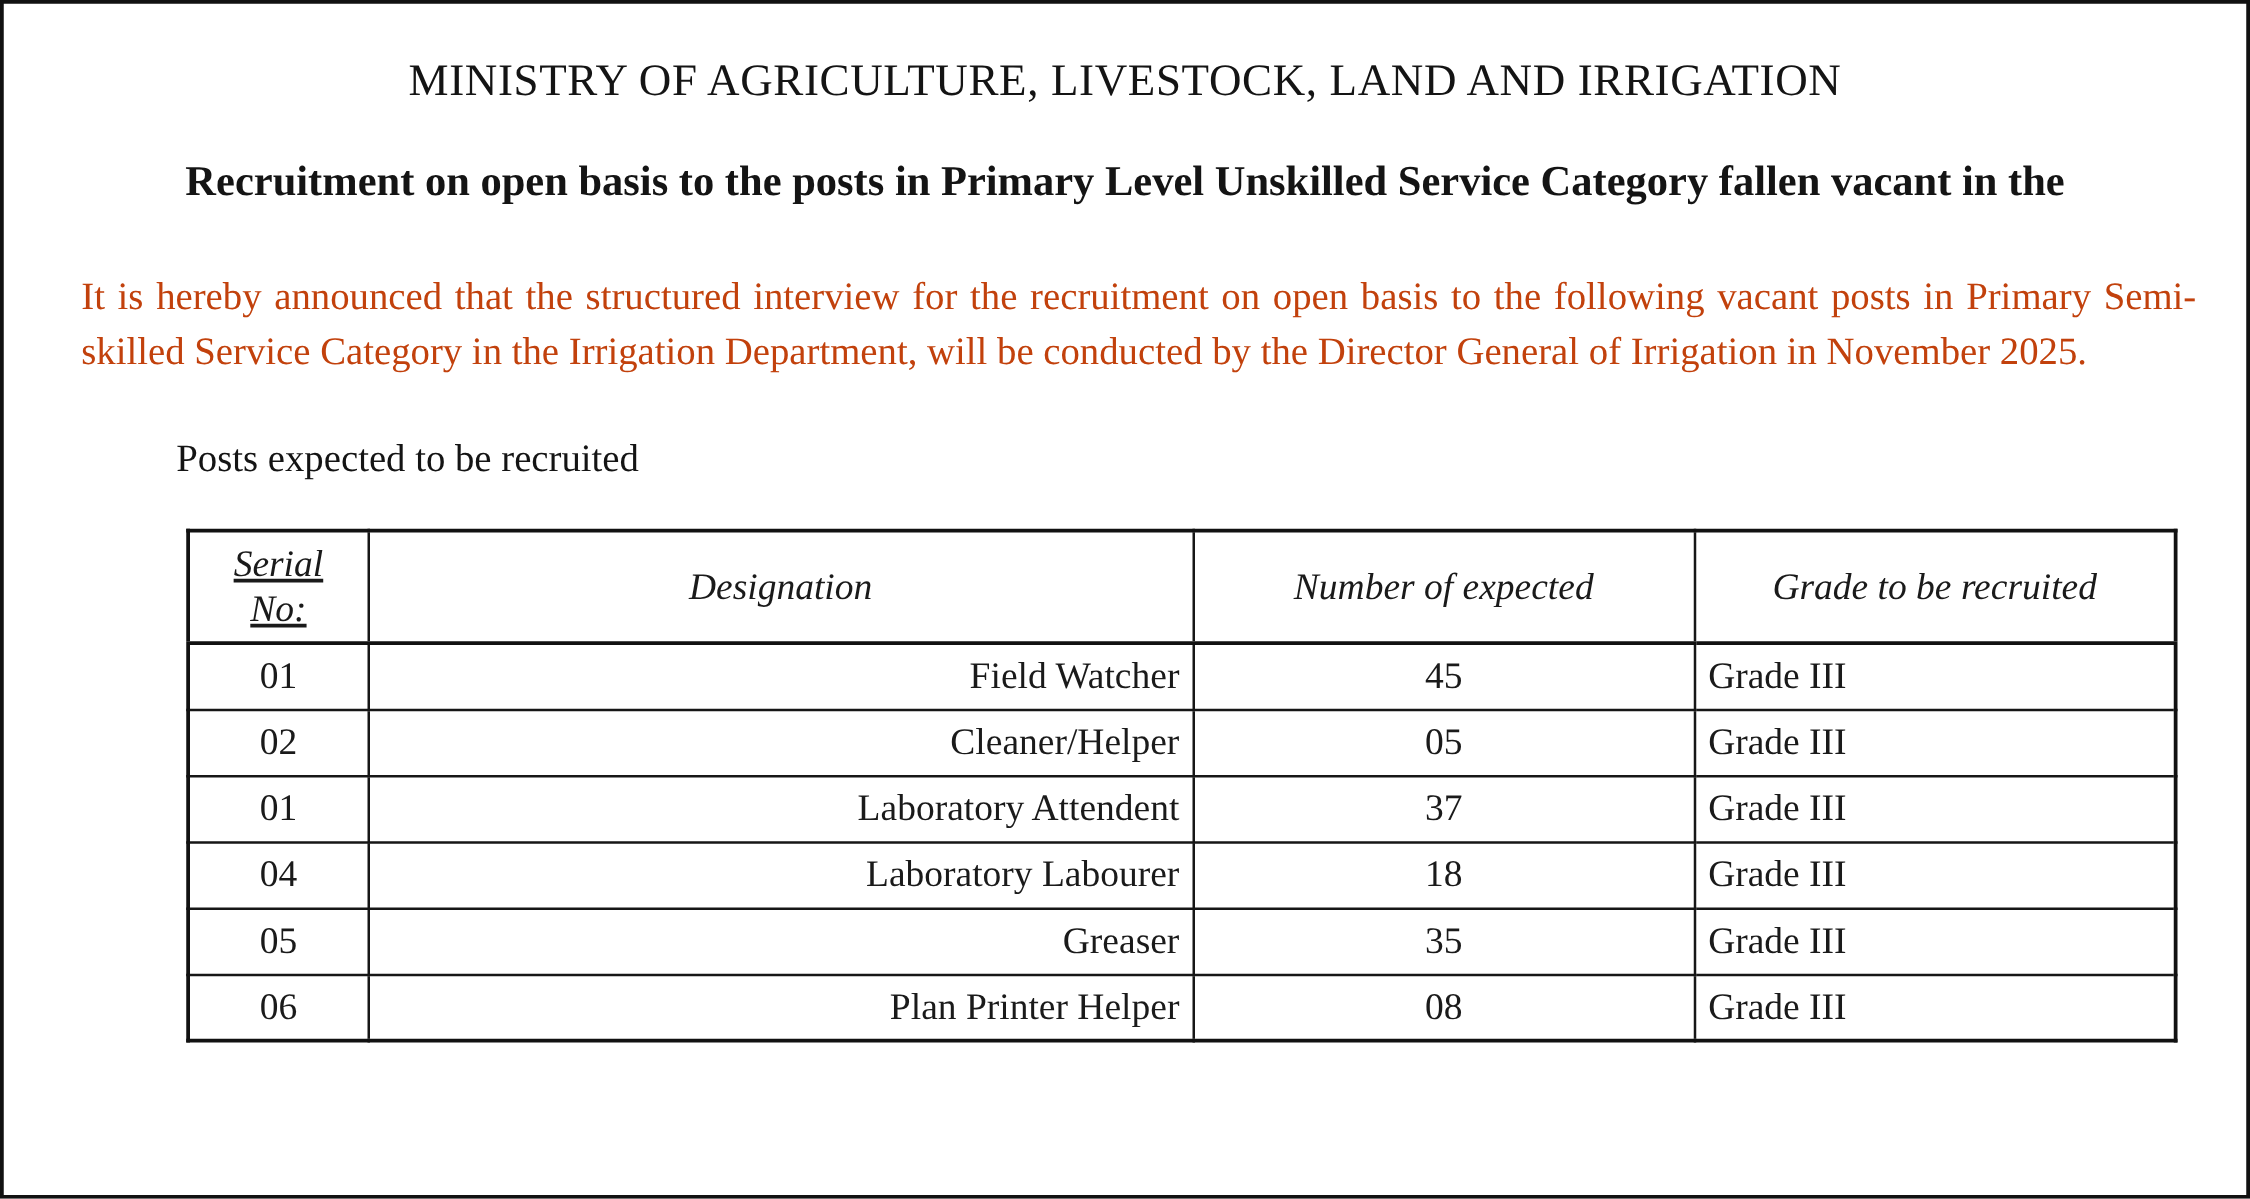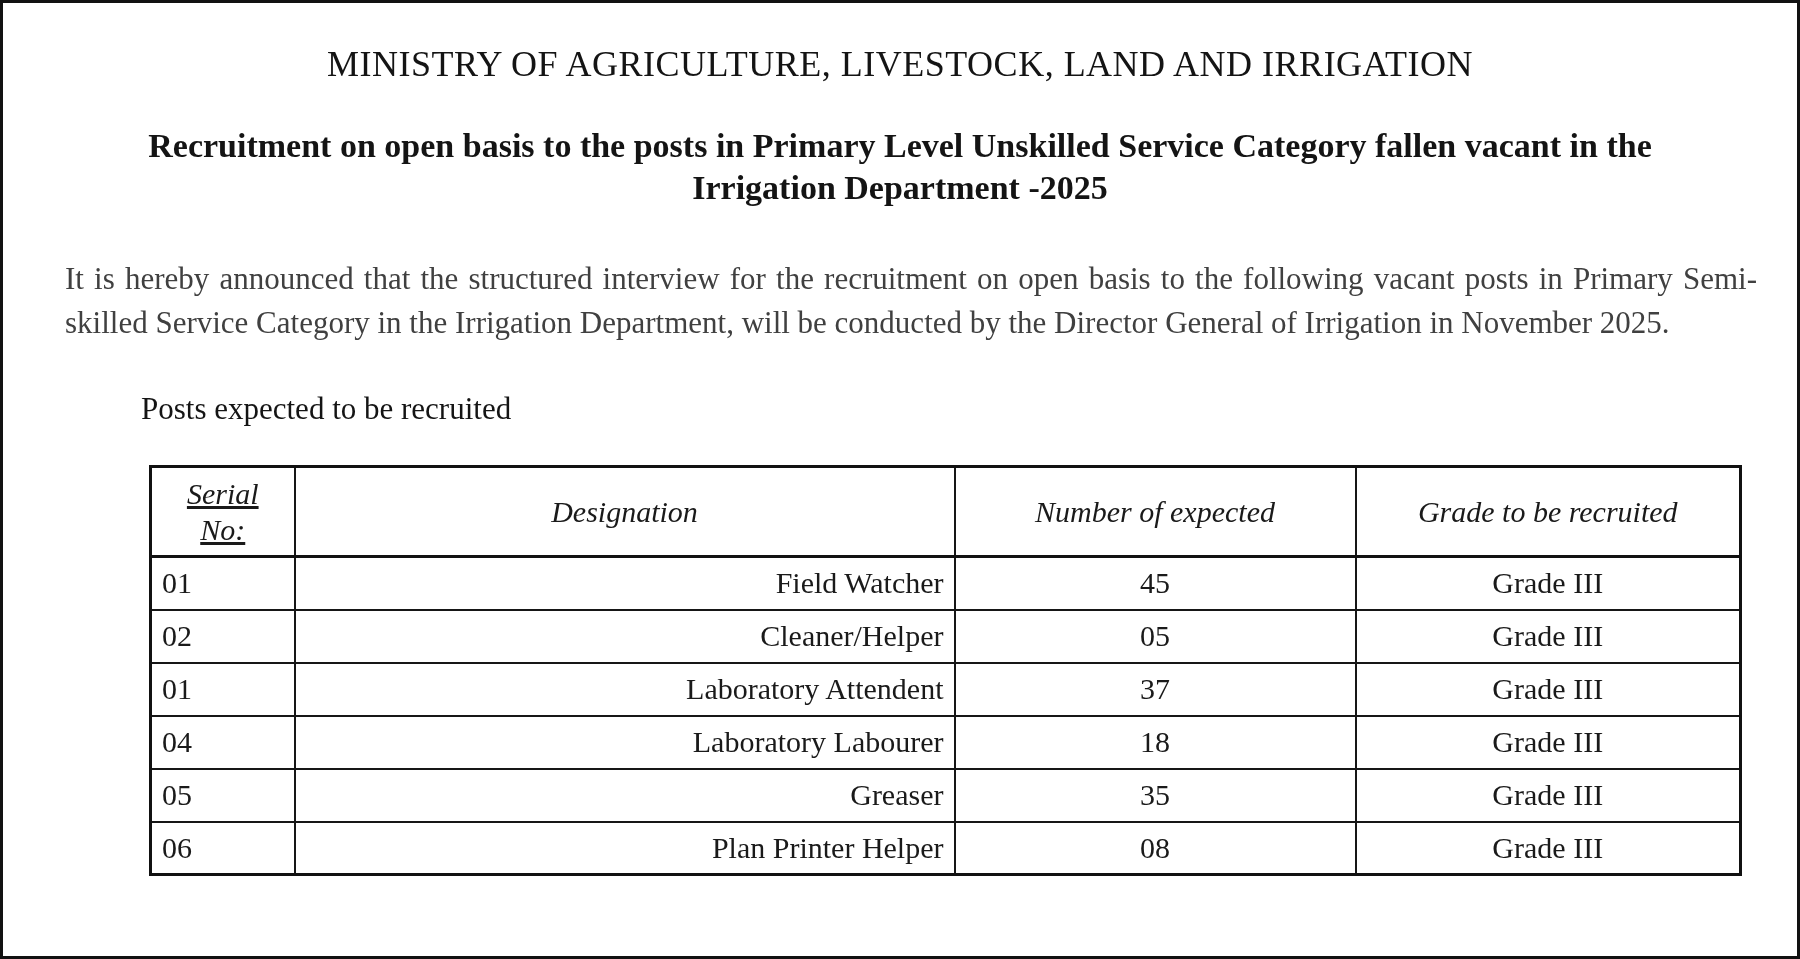--- a/index.html
+++ b/index.html
@@ -35,21 +35,21 @@
     color: #141414;
   }
 
   .announcement {
     margin-top: 48px;
     padding-left: 62px;
     padding-right: 40px;
     font-size: 31px;
     line-height: 44px;
     text-align: justify;
-    color: #404040;
+    color: #c2410c;
   }
 
   .section-heading {
     margin-top: 46px;
     margin-left: 138px;
     font-size: 31px;
     font-weight: 400;
     color: #141414;
   }
 
@@ -81,35 +81,34 @@
     line-height: 36px;
   }
   table.posts-table th.h-serial { padding: 4px 12px; text-decoration: underline; }
 
   table.posts-table td {
     height: 53px;
     border: 2px solid #161616;
     padding: 2px 10px;
     vertical-align: middle;
   }
-  td.cell-serial { }
+  td.cell-serial { text-align: center; }
   td.cell-desig  { text-align: right; padding-left: 18px; margin-left: 28px; }
   td.cell-vac    { text-align: center; }
-  td.cell-grade  { text-align: center; padding-left: 14px; }
+  td.cell-grade  { text-align: left; padding-left: 14px; }
 </style>
 </head>
 <body>
 
 <div class="page">
 
   <div class="doc-title">MINISTRY OF AGRICULTURE, LIVESTOCK, LAND AND IRRIGATION</div>
 
   <div class="doc-subtitle">
     <div>Recruitment on open basis to the posts in Primary Level Unskilled Service Category fallen vacant in the</div>
-    <div>Irrigation Department -2025</div>
   </div>
 
   <div class="announcement">It is hereby announced that the structured interview for the recruitment on open basis to the following vacant posts in Primary Semi-skilled Service Category in the Irrigation Department, will be conducted by the Director General of Irrigation in November 2025.</div>
 
   <div class="section-heading">Posts expected to be recruited</div>
 
   <table class="posts-table">
     <colgroup>
       <col class="c-serial">
         <col class="c-desig">

